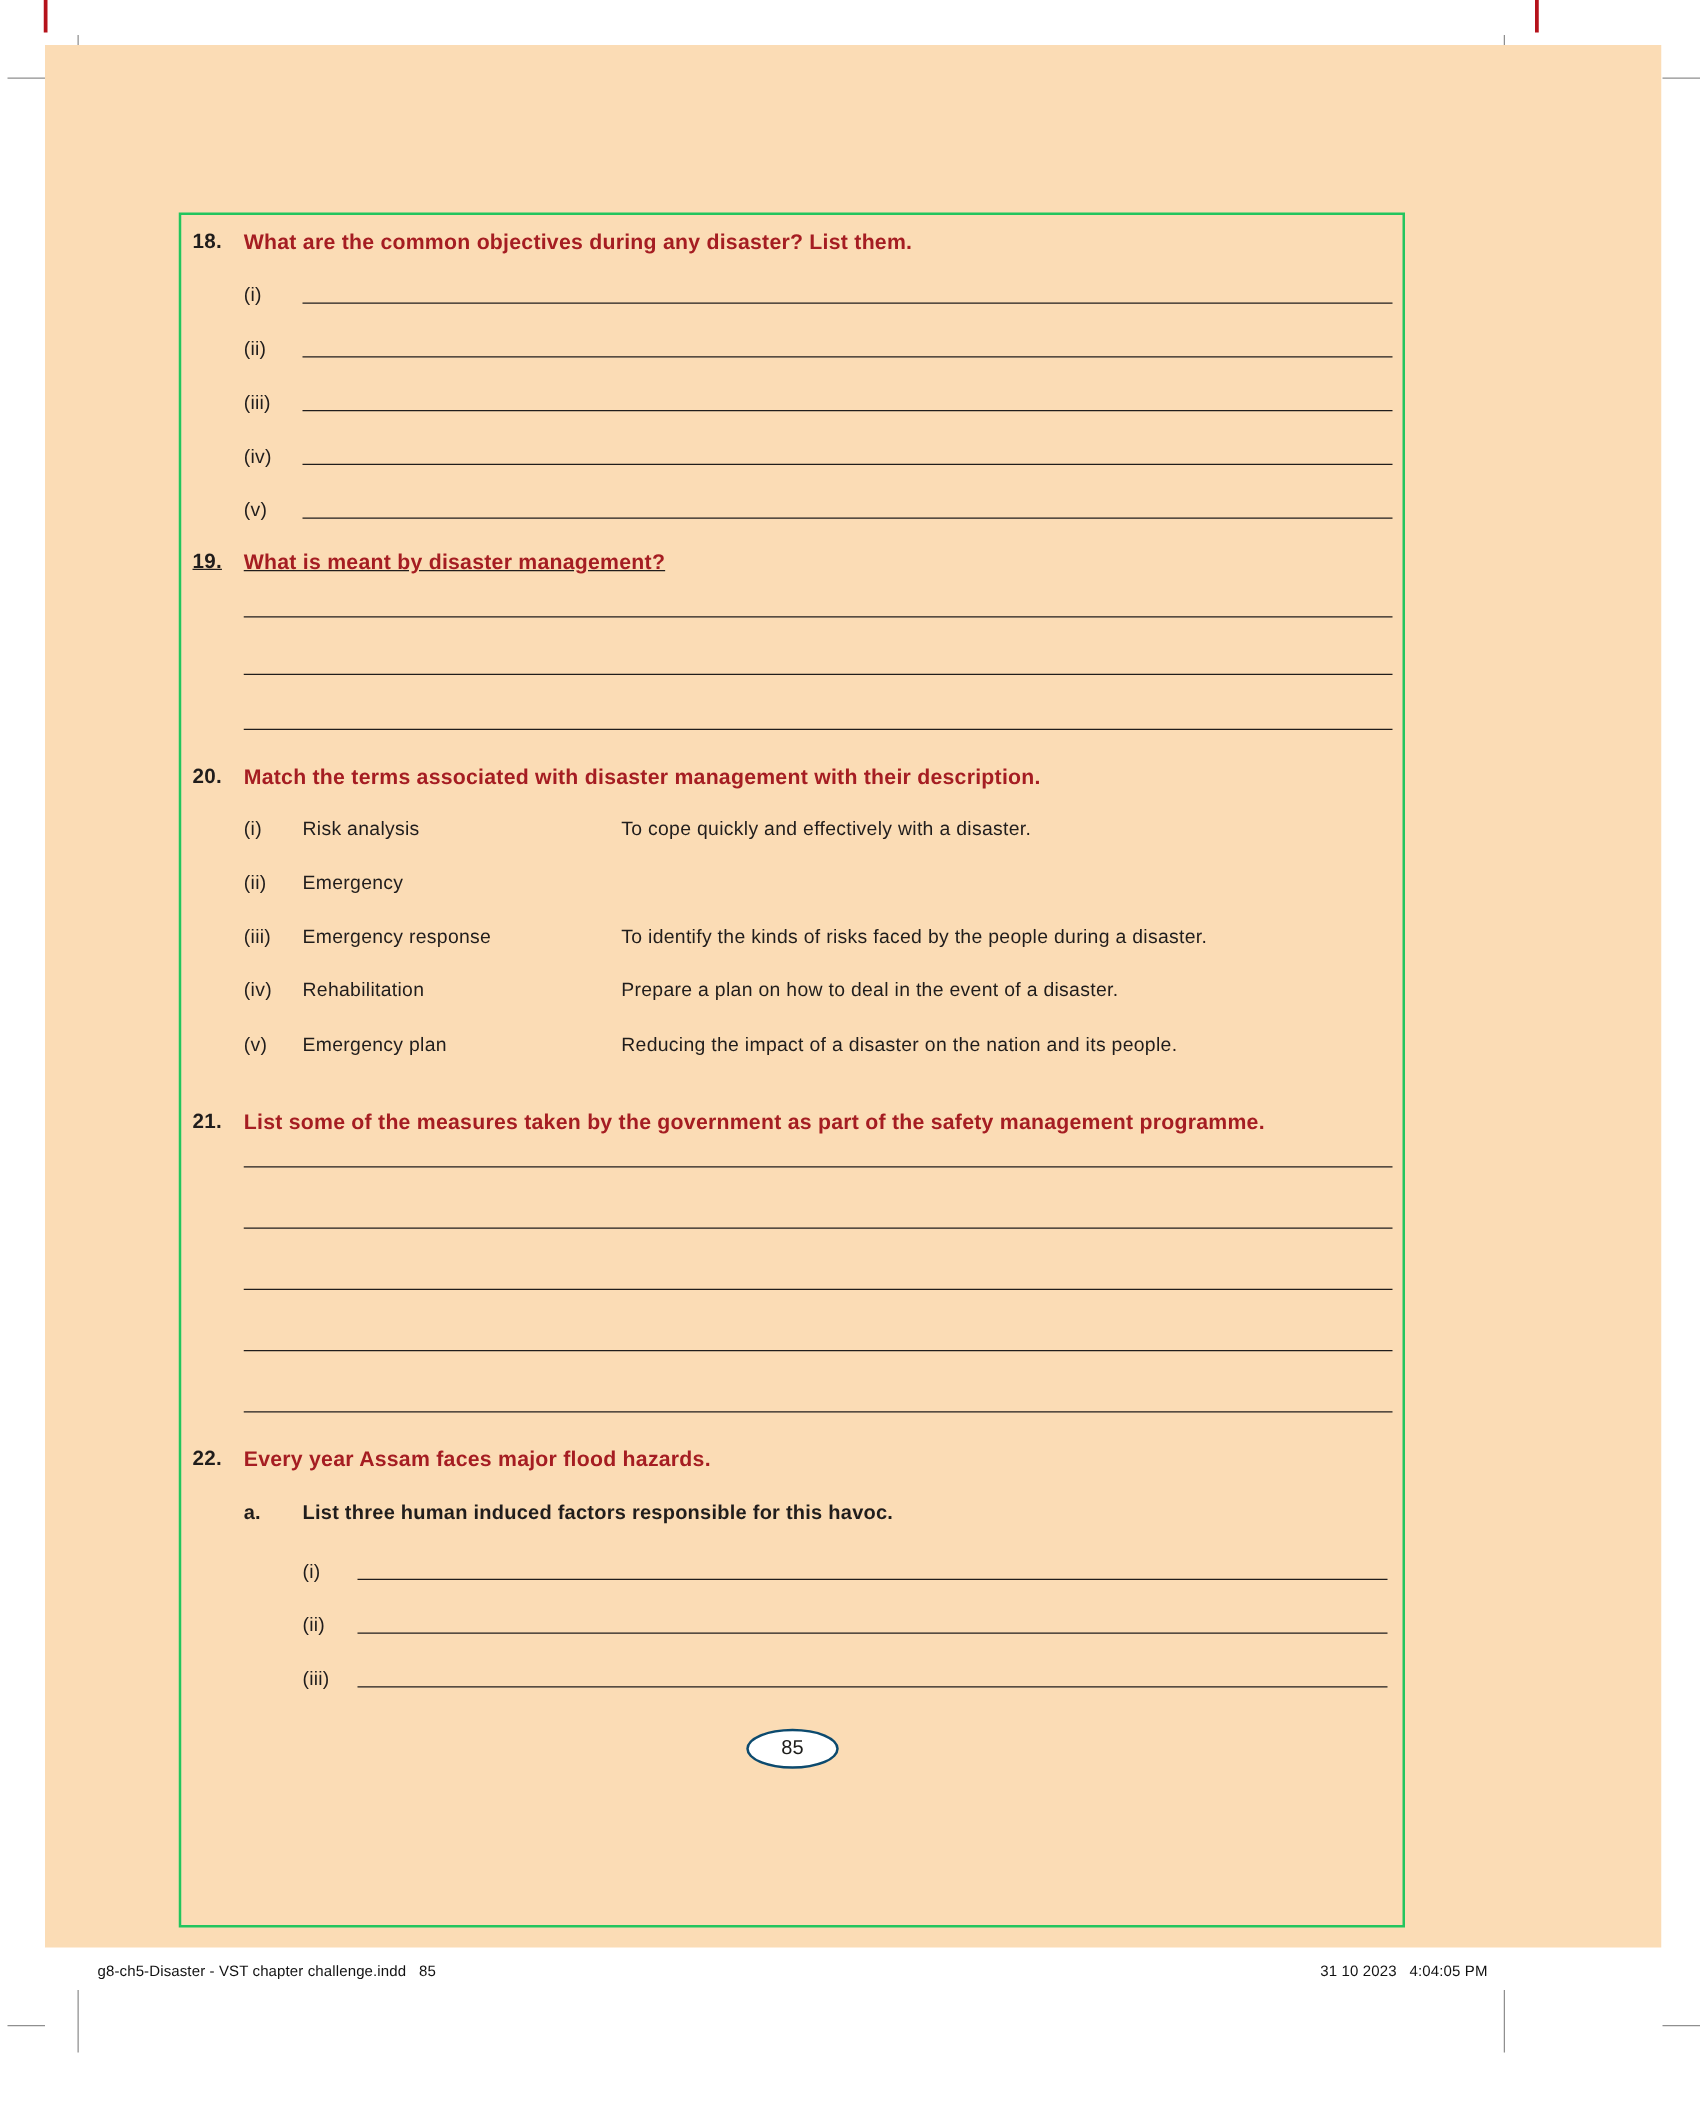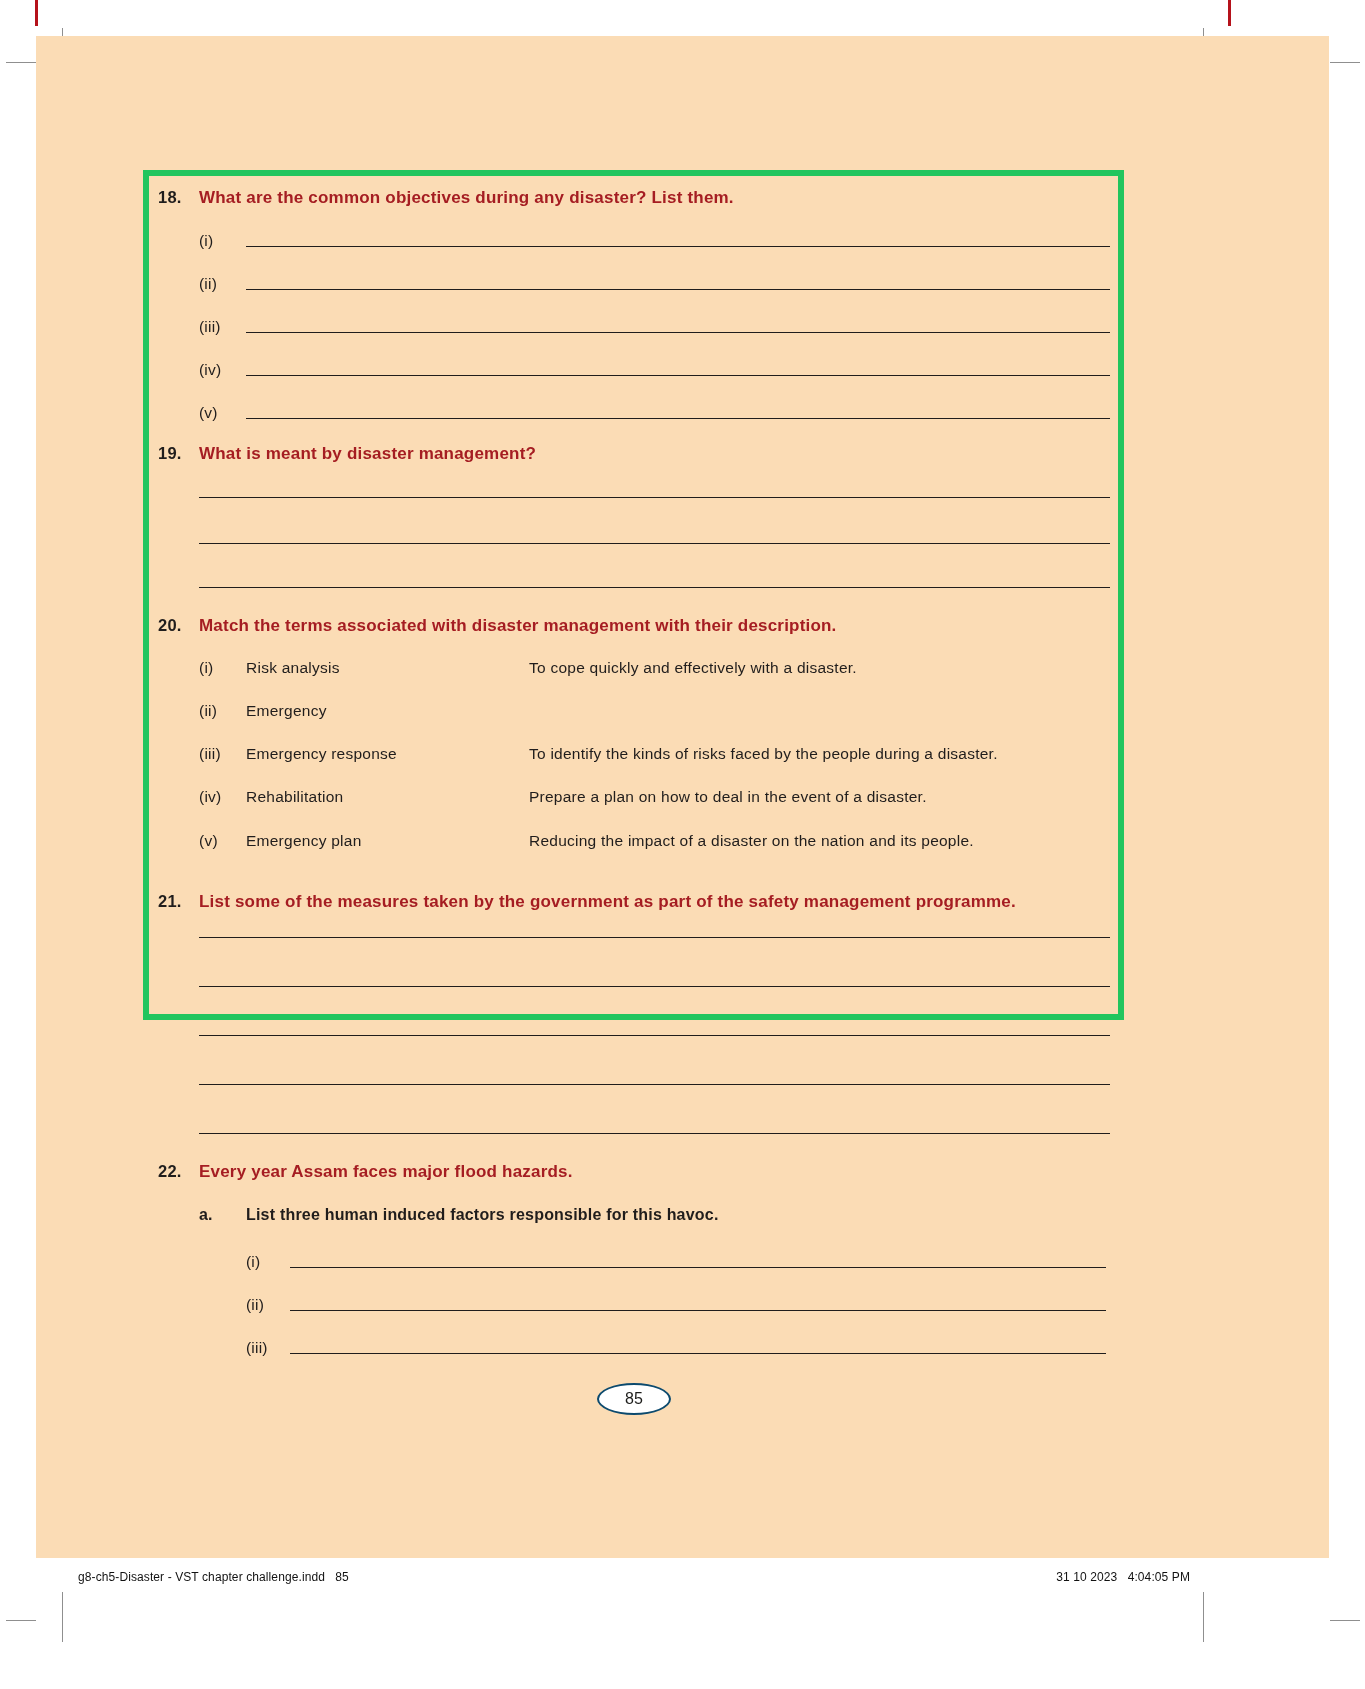--- a/index.html
+++ b/index.html
@@ -11,34 +11,34 @@
     color:#201d1c;
     overflow:hidden;
   }
   .sheet {
     position:absolute; left:36px; top:36px;
     width:1293px; height:1522px;
     background:#fbdcb5;
   }
   .qbox {
     position:absolute; left:143px; top:170px;
-    width:981px; height:850px;
-    border:6px solid #22c55e;
+    width:981px; height:1372px;
+    border:2px solid #22c55e;
   }
   .qhead { position:absolute; left:9px; right:8px; display:flex; }
   .qnum { width:41px; font-weight:bold; font-size:16.5px; letter-spacing:.2px; flex:0 0 41px; }
   .qtitle { color:#a51d22; font-weight:bold; font-size:17px; letter-spacing:.2px; white-space:nowrap; }
   .blank-row { position:absolute; left:50px; right:8px; display:flex; align-items:flex-end; height:22px; }
   .rn { font-size:15.5px; width:47px; flex:0 0 47px; letter-spacing:.2px; }
   .rule { flex:1; border-bottom:1.4px solid #201d1c; margin-bottom:3px; }
   .line { position:absolute; left:50px; right:8px; height:0; border-bottom:1.4px solid #201d1c; }
   .match-row { position:absolute; left:50px; right:4px; display:flex; font-size:15.5px; letter-spacing:.25px; white-space:nowrap; }
   .match-label { width:47px; flex:0 0 47px; }
   .match-term { width:255px; flex:0 0 255px; }
-  .match-desc { flex:1;margin-left:28px; }
+  .match-desc { flex:1; }
   .sub-head { position:absolute; left:50px; right:8px; display:flex; font-weight:bold; font-size:16px; letter-spacing:.2px; }
   .sub-label { width:47px; flex:0 0 47px; }
   .sub-blank { left:97px; right:12px; }
   .sub-blank .rn { width:44px; flex:0 0 44px; }
   .oval {
     position:absolute; left:597px; top:1383px;
     width:74px; height:32px;
     border:2px solid #0c4a6e; border-radius:50%;
     background:#ffffff;
     display:flex; align-items:center; justify-content:center;
@@ -87,21 +87,21 @@
   </div>
   <div class="blank-row" style="top:181px;">
     <span class="rn">(iv)</span>
     <span class="rule"></span>
   </div>
   <div class="blank-row" style="top:224px;">
     <span class="rn">(v)</span>
     <span class="rule"></span>
   </div>
 
-  <div class="qhead" style="top:268px;">
+  <div class="qhead" style="top:268px;text-decoration:underline;">
     <span class="qnum">19.</span>
     <span class="qtitle">What is meant by disaster management?</span>
   </div>
   <div class="line" style="top:321px;"></div>
   <div class="line" style="top:367px;"></div>
   <div class="line" style="top:411px;"></div>
 
   <div class="qhead" style="top:440px;">
     <span class="qnum">20.</span>
     <span class="qtitle">Match the terms associated with disaster management with their description.</span>

